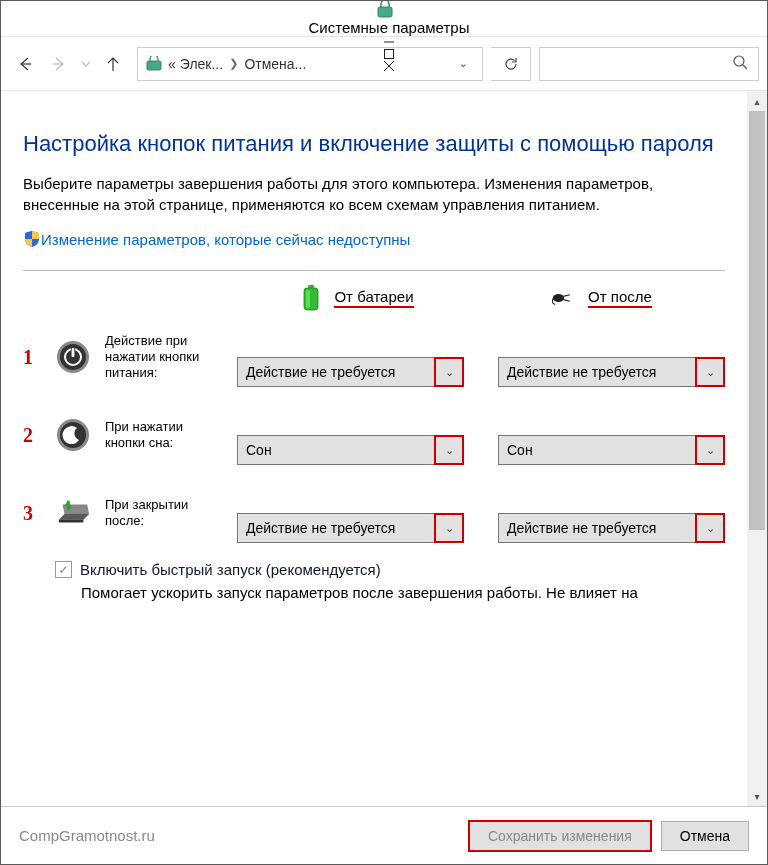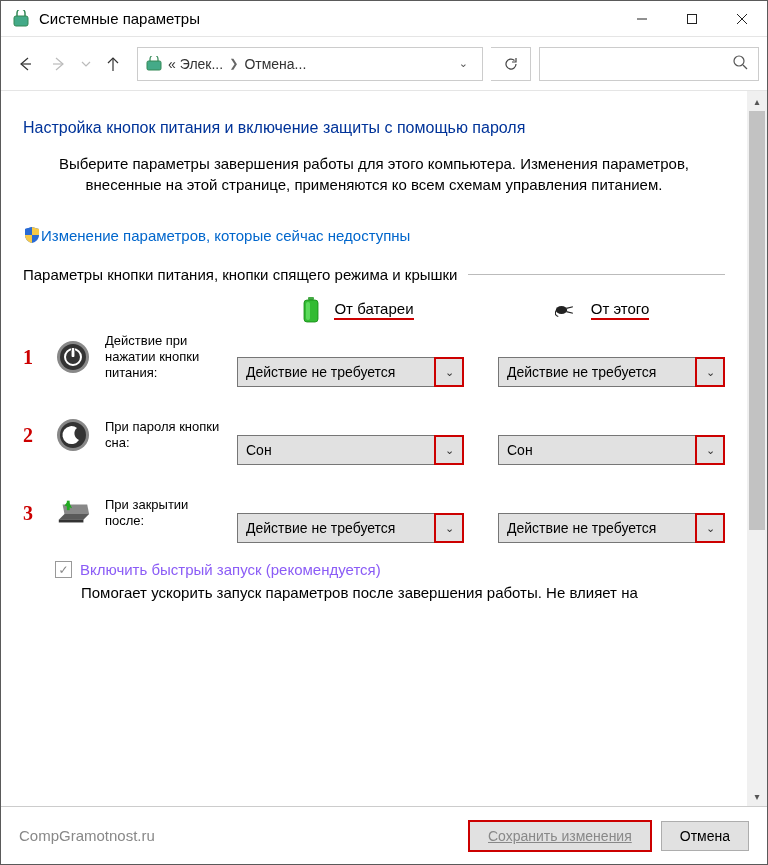--- a/index.html
+++ b/index.html
@@ -14,20 +14,21 @@
     overflow: hidden;
     border: 1px solid #5a5a5a;
   }
   
   .titlebar {
     height: 36px;
     display: flex;
     align-items: center;
     padding-left: 10px;
     border-bottom: 1px solid #e5e5e5;
+    flex-direction: column;
   }
   .titlebar .window-icon {
     width: 20px; height: 20px;
     margin-right: 8px;
     display: inline-flex; align-items: center; justify-content: center;
   }
   .titlebar .title { font-size: 15px; }
   .titlebar .spacer { flex: 1; }
   .winbtn {
     width: 50px; height: 36px;
@@ -112,47 +113,46 @@
     color: #555;
   }
   .scrollbar .track { flex: 1; position: relative; }
   .scrollbar .thumb {
     position: absolute; left: 2px; right: 2px; top: 0; height: 62%;
     background: #c2c2c2;
   }
   h1 {
     color: #003399;
     font-weight: 400;
-    font-size: 16px;
-    margin: 4px 0 14px 0;
+    font-size: 22px;
+    margin: 16px 0 14px 0;
     line-height: 1.35;
   }
   .desc {
     font-size: 15px;
     line-height: 1.45;
-    margin-bottom: 30px;
-    text-align: center;
+    margin-bottom: 14px;
   }
   .link-row {
     display: flex; align-items: center; 
     margin-bottom: 22px;
   }
   .shield-icon { width: 18px; height: 18px; }
   .link { color: #0066cc; font-size: 15px; }
   .section-header {
     display: flex; align-items: center; gap: 10px;
     margin-bottom: 14px;
   }
   .section-header .label { font-size: 15px; white-space: nowrap; }
   .section-header .line { flex: 1; border-top: 1px solid #bbb; }
   
   .cols-header {
     display: flex;
     padding-left: 210px;
-    margin-bottom: 4px;
+    margin-bottom: 16px;
   }
   .col-head {
     flex: 1;
     display: flex; align-items: center; justify-content: center; gap: 10px;
     font-size: 15px;
   }
   .col-head .underline { border-bottom: 2px solid #cc0000; padding-bottom: 1px; }
   .battery-icon, .plug-icon { width: 26px; height: 26px; display: inline-flex; align-items: center; justify-content: center; }
   
   .option-row {
@@ -207,21 +207,21 @@
     margin: 10px 0 4px 0;
   }
   .checkbox {
     width: 17px; height: 17px;
     border: 1px solid #999;
     display: inline-flex; align-items: center; justify-content: center;
     font-size: 12px;
     color: #888;
   }
   .checkbox-label {
-    color: #8b5cf6;
+    color: #0f172a;
     font-size: 15px;
   }
   .sub-desc {
     padding-left: 58px;
     font-size: 15px;
     line-height: 1.4;
   }
   
   .footer {
     height: 58px;
@@ -243,21 +243,20 @@
     display: inline-flex; align-items: center; justify-content: center;
     margin-left: 10px;
   }
   .btn.primary-wrap {
     position: relative;
     padding: 0;
   }
   .btn.primary-wrap .inner {
     padding: 0 18px;
     color: #888;
-    text-decoration: underline;
   }
   .btn.primary-wrap .red-outline {
     position: absolute; inset: -2px;
     border: 2px solid #cc0000;
     pointer-events: none;
   }
 </style>
 </head>
 <body>
 
@@ -352,21 +351,20 @@
           <path d="M9 1 L16 3 V9 C16 13 13 16 9 17 C5 16 2 13 2 9 V3 Z" fill="#2a6bd4"></path>
           <path d="M9 1 L16 3 V9 L9 9 Z" fill="#f7c948"></path>
           <path d="M9 9 L2 9 V3 L9 1 Z" fill="#2a6bd4"></path>
           <path d="M9 9 L9 17 C5 16 2 13 2 9 Z" fill="#f7c948"></path>
         </svg>
       </span>
       <span class="link">Изменение параметров, которые сейчас недоступны</span>
     </div>
 
     <div class="section-header">
-      <span class="label">Параметры кнопки питания, кнопки спящего режима и крышки</span>
       <span class="line"></span>
     </div>
 
     <div class="cols-header">
       <div class="col-head">
         <span class="battery-icon">
           <svg width="18" height="26" viewBox="0 0 18 26">
             <rect x="6" y="0" width="6" height="3" rx="1" fill="#4a4"></rect>
             <rect x="2" y="3" width="14" height="22" rx="3" fill="#3b3" stroke="#181" stroke-width="0.8"></rect>
             <rect x="4" y="5" width="4" height="18" rx="2" fill="#7e7" opacity="0.6"></rect>
@@ -376,21 +374,21 @@
       </div>
       <div class="col-head">
         <span class="plug-icon">
           <svg width="32" height="20" viewBox="0 0 32 20">
             <ellipse cx="8" cy="10" rx="7" ry="5" fill="#222"></ellipse>
             <line x1="14" y1="8" x2="22" y2="6" stroke="#222" stroke-width="1.5"></line>
             <line x1="14" y1="12" x2="22" y2="14" stroke="#222" stroke-width="1.5"></line>
             <path d="M2 10 Q-2 16 4 18" fill="none" stroke="#222" stroke-width="1.5"></path>
           </svg>
         </span>
-        <span class="underline">От этого</span>
+        <span class="underline">От после</span>
       </div>
     </div>
 
     <div class="option-row">
       <span class="num-marker">1</span>
       <span class="row-icon">
         <svg width="34" height="34" viewBox="0 0 34 34">
           <circle cx="17" cy="17" r="16" fill="#888"></circle>
           <circle cx="17" cy="17" r="13" fill="#333"></circle>
           <circle cx="17" cy="17" r="8" fill="none" stroke="#fff" stroke-width="2"></circle>
@@ -416,21 +414,21 @@
 
     <div class="option-row">
       <span class="num-marker">2</span>
       <span class="row-icon">
         <svg width="34" height="34" viewBox="0 0 34 34">
           <circle cx="17" cy="17" r="16" fill="#888"></circle>
           <circle cx="17" cy="17" r="13" fill="#333"></circle>
           <path d="M21 10 A9 9 0 1 0 23 22 A7 7 0 0 1 21 10 Z" fill="#fff"></path>
         </svg>
       </span>
-      <span class="row-label">При пароля кнопки сна:</span>
+      <span class="row-label">При нажатии кнопки сна:</span>
       <div class="dropdowns">
         <div class="dropdown">
           <span>Сон</span>
           <span class="dd-btn">⌄</span>
           <span class="red-box"></span>
         </div>
         <div class="dropdown">
           <span>Сон</span>
           <span class="dd-btn">⌄</span>
           <span class="red-box"></span>

